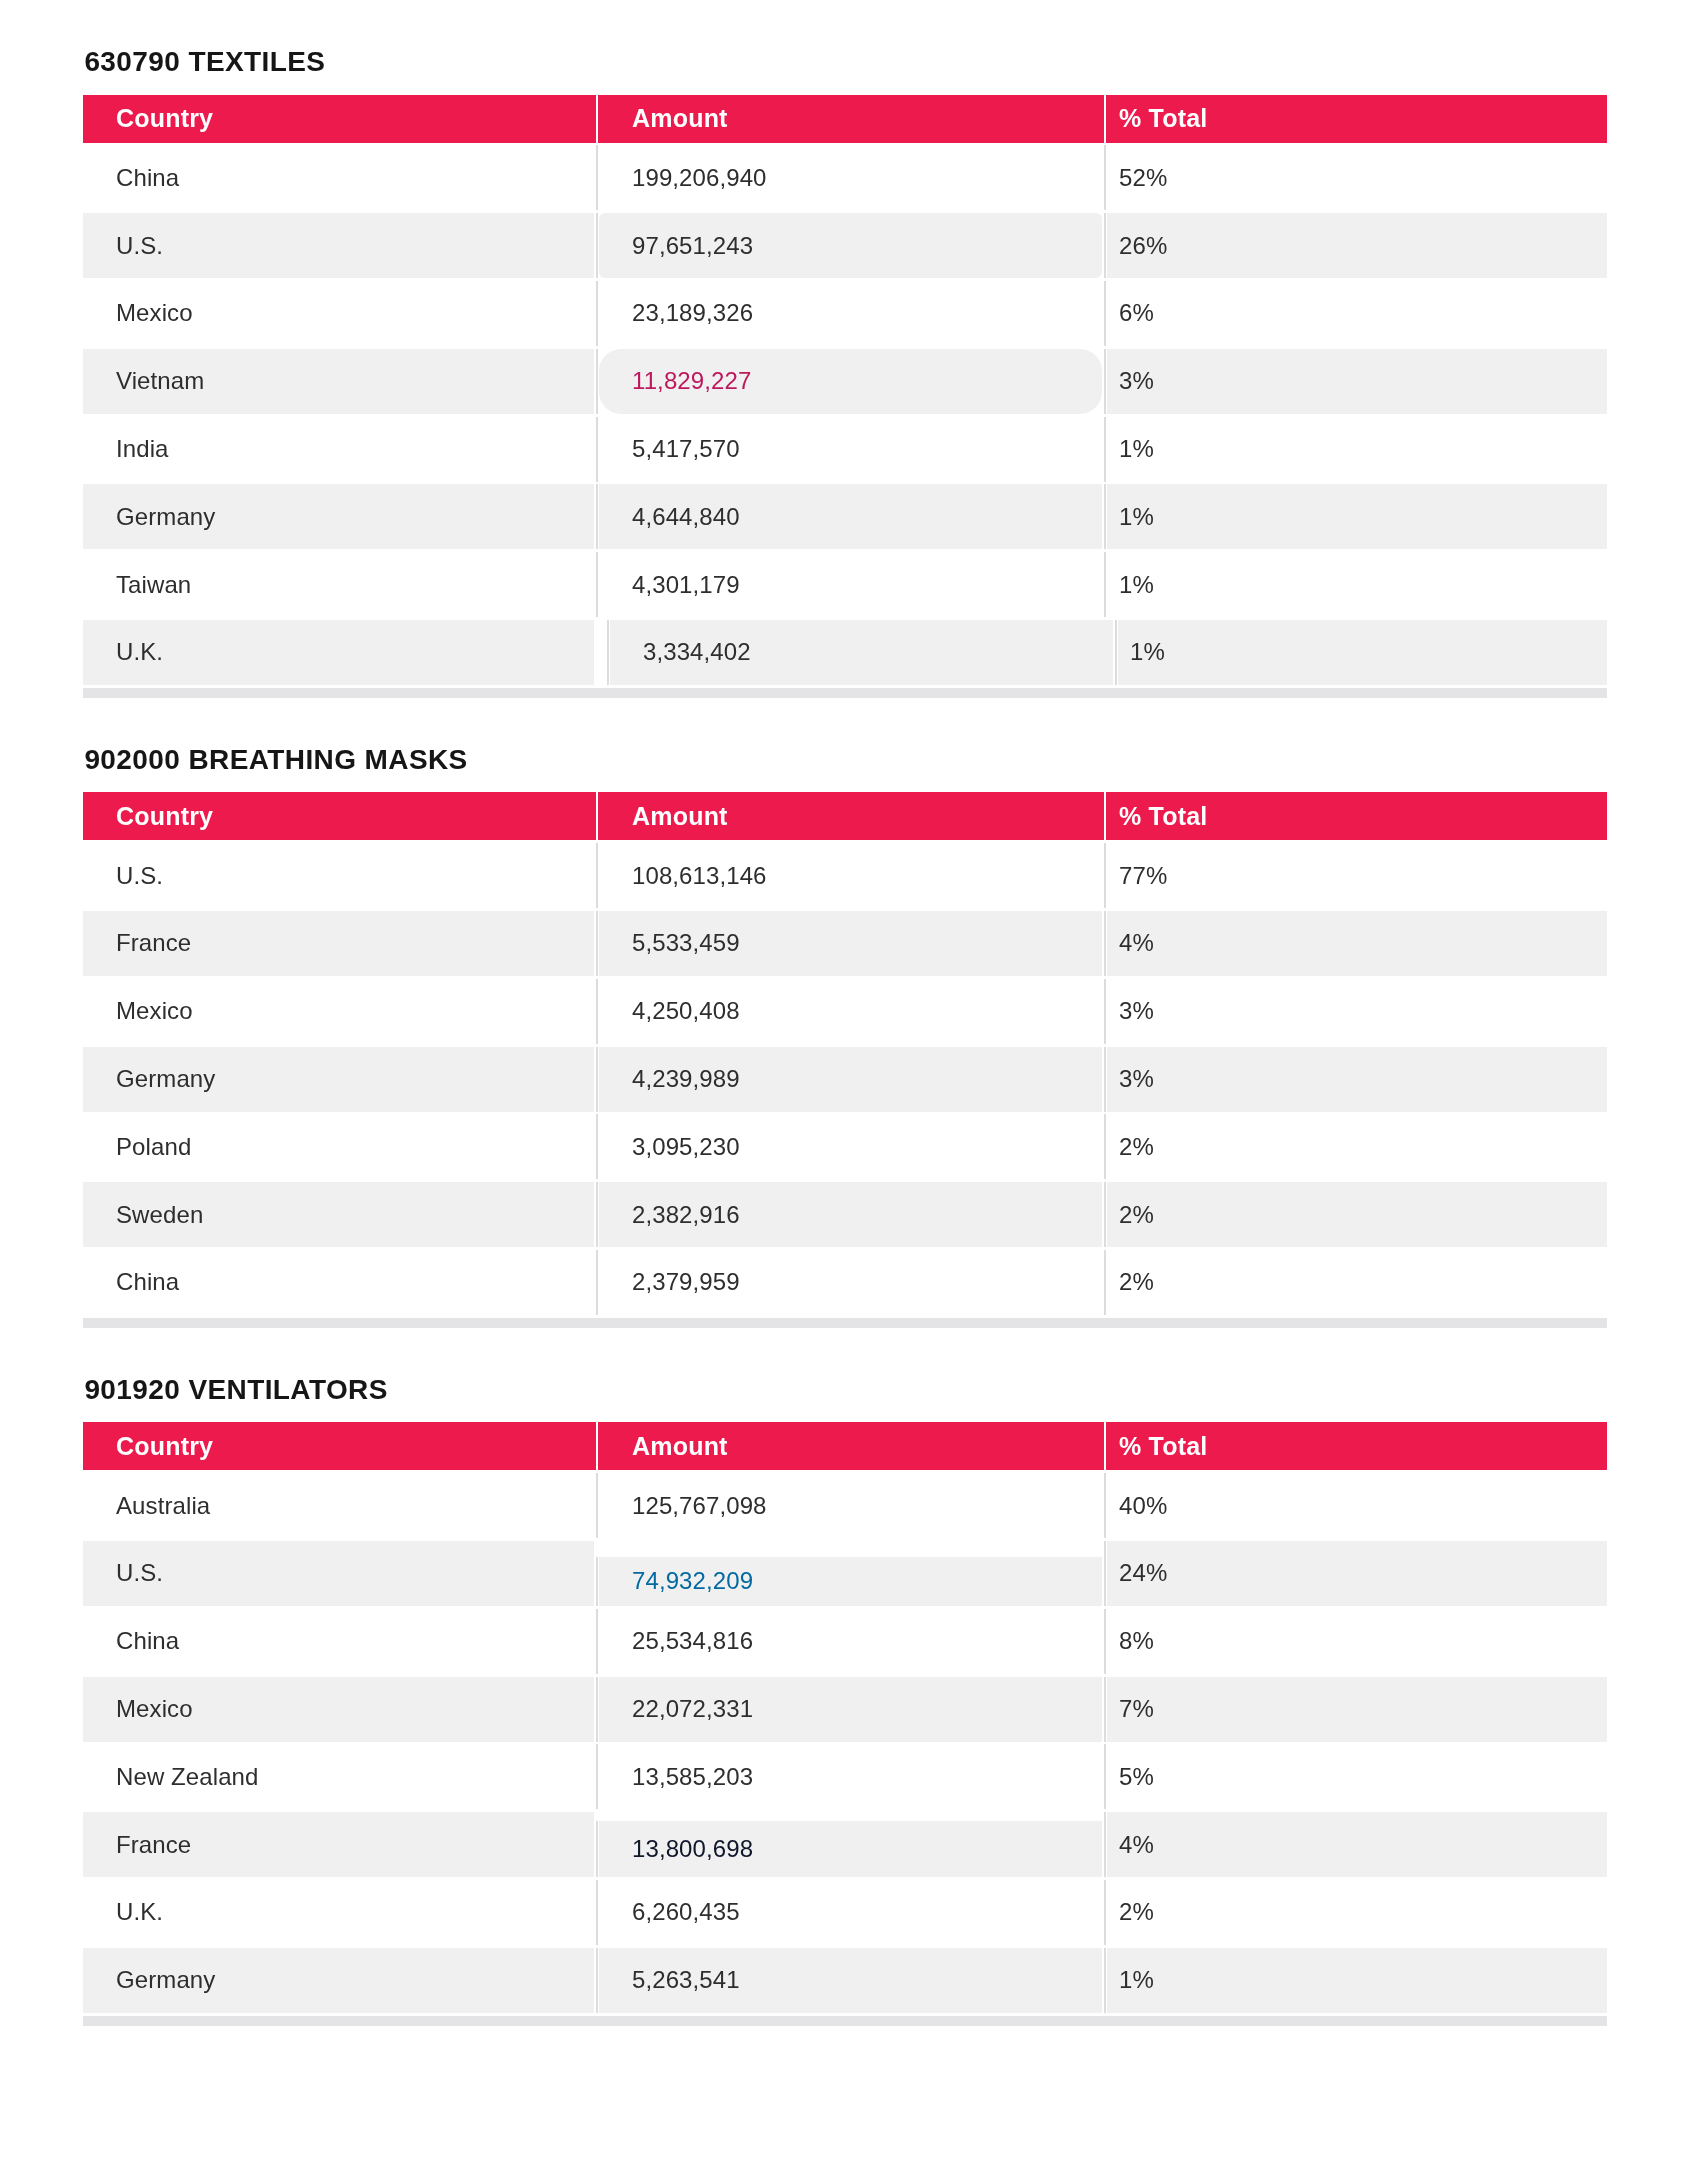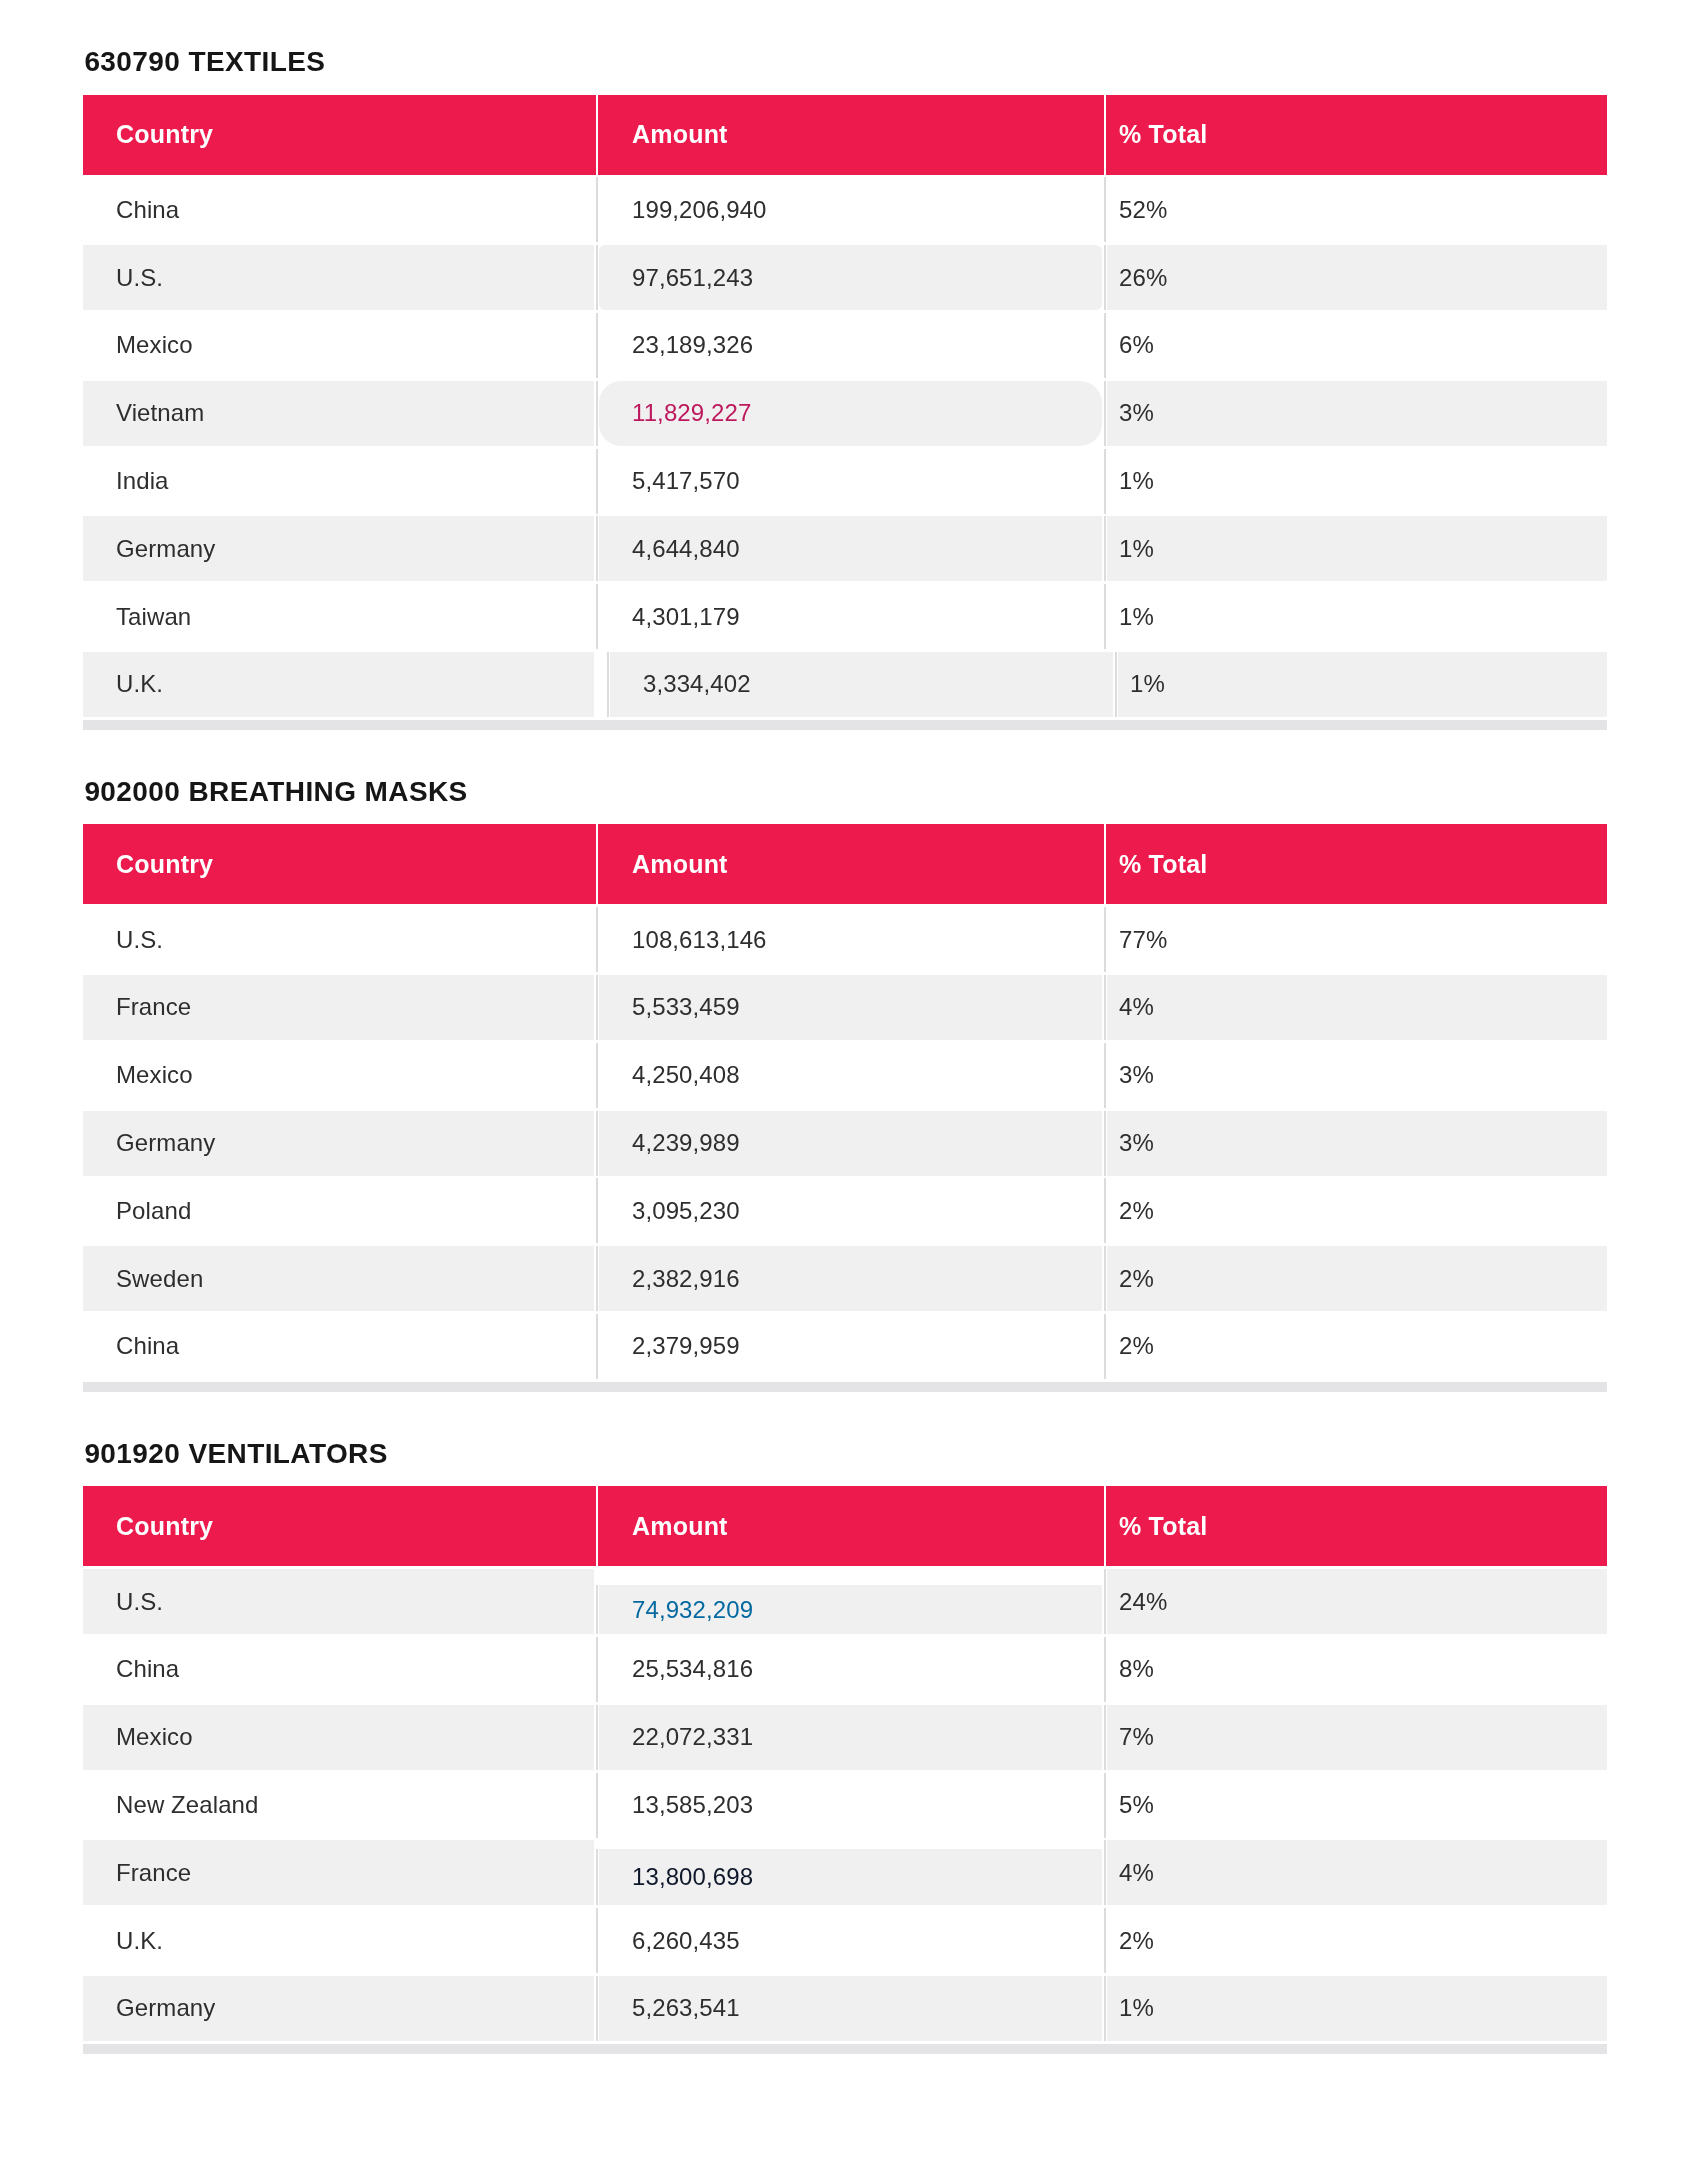--- a/index.html
+++ b/index.html
@@ -24,21 +24,21 @@
     margin: 0 0 15.6px 1.4px;
     font-size: 28px;
     line-height: 34px;
     font-weight: 700;
     letter-spacing: 0.4px;
     color: #161616;
   }
   .tbl { width: 1524px; }
   .hrow {
     display: flex;
-    height: 80px;
+    height: 48px;
     margin-bottom: 2.8px;
   }
   .row {
     display: flex;
     height: 65px;
     margin-bottom: 2.8px;
   }
   .row.alt .cell { background: #F0F0F1; }
   .cell, .hcell {
     box-sizing: border-box;
@@ -183,20 +183,25 @@
       </div>
     </section>
     <section class="sec">
       <h2 style="color: rgb(22, 22, 22);">901920 VENTILATORS</h2>
       <div class="tbl">
         <div class="hrow" style="background: rgb(237, 26, 77);">
           <div class="hcell c1" style="color: rgb(255, 255, 255);">Country</div>
           <div class="hcell c2" style="color: rgb(255, 255, 255);">Amount</div>
           <div class="hcell c3" style="color: rgb(255, 255, 255);">% Total</div>
         </div>
+        <div class="row">
+          <div class="cell c1" style="color: rgb(46, 46, 46);">Australia</div>
+          <div class="cell c2" style="color: rgb(46, 46, 46);">125,767,098</div>
+          <div class="cell c3" style="color: rgb(46, 46, 46);">40%</div>
+        </div>
         <div class="row alt">
           <div class="cell c1" style="color: rgb(46, 46, 46);">U.S.</div>
           <div class="cell c2" style="color: #0369a1; margin-top: 16px;">74,932,209</div>
           <div class="cell c3" style="color: rgb(46, 46, 46);">24%</div>
         </div>
         <div class="row">
           <div class="cell c1" style="color: rgb(46, 46, 46);">China</div>
           <div class="cell c2" style="color: rgb(46, 46, 46);">25,534,816</div>
           <div class="cell c3" style="color: rgb(46, 46, 46);">8%</div>
         </div>

